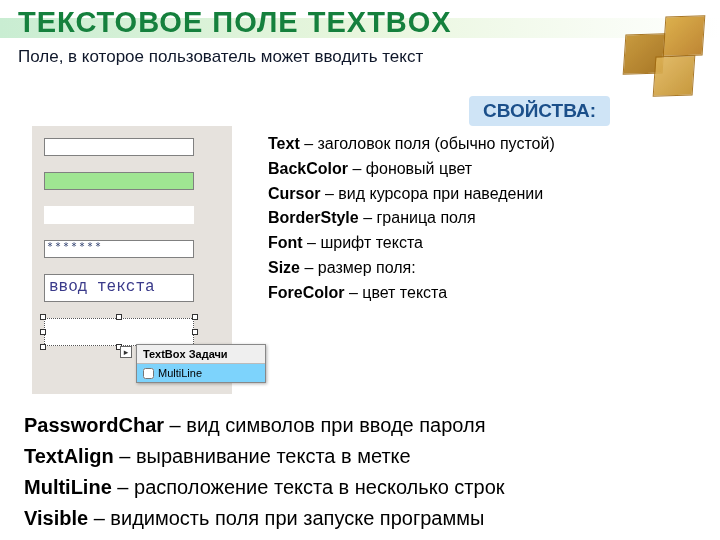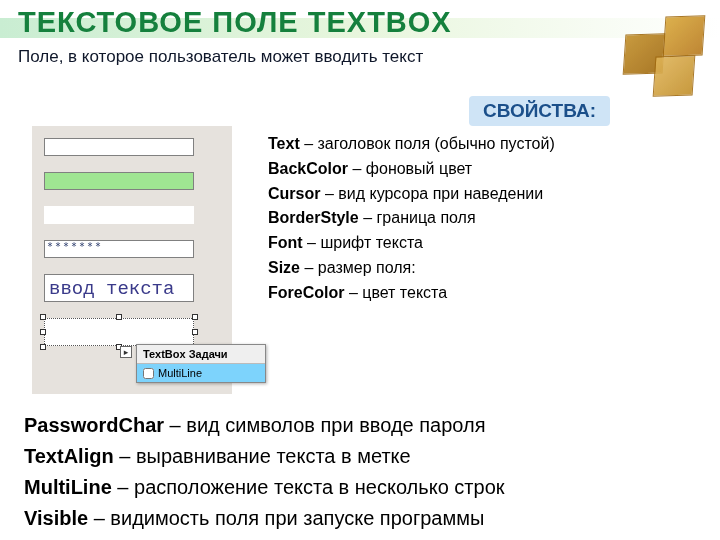--- a/index.html
+++ b/index.html
@@ -86,21 +86,21 @@
   .tb.green { background: #9FE592; }
   .tb.pwd {
     font-family: monospace;
     letter-spacing: 2px;
     color: #2a3a6a;
     font-size: 10px;
     padding-left: 2px;
   }
   .tb.big {
     height: 28px;
-    font-size: 19px;
+    font-size: 16px;
     font-family: "Courier New", monospace;
     color: #3a3a8a;
     padding-left: 4px;
     padding-top: 3px;
   }
   .selected-wrap {
     position: relative;
     width: 150px; height: 28px;
     margin-top: 4px;
   }

